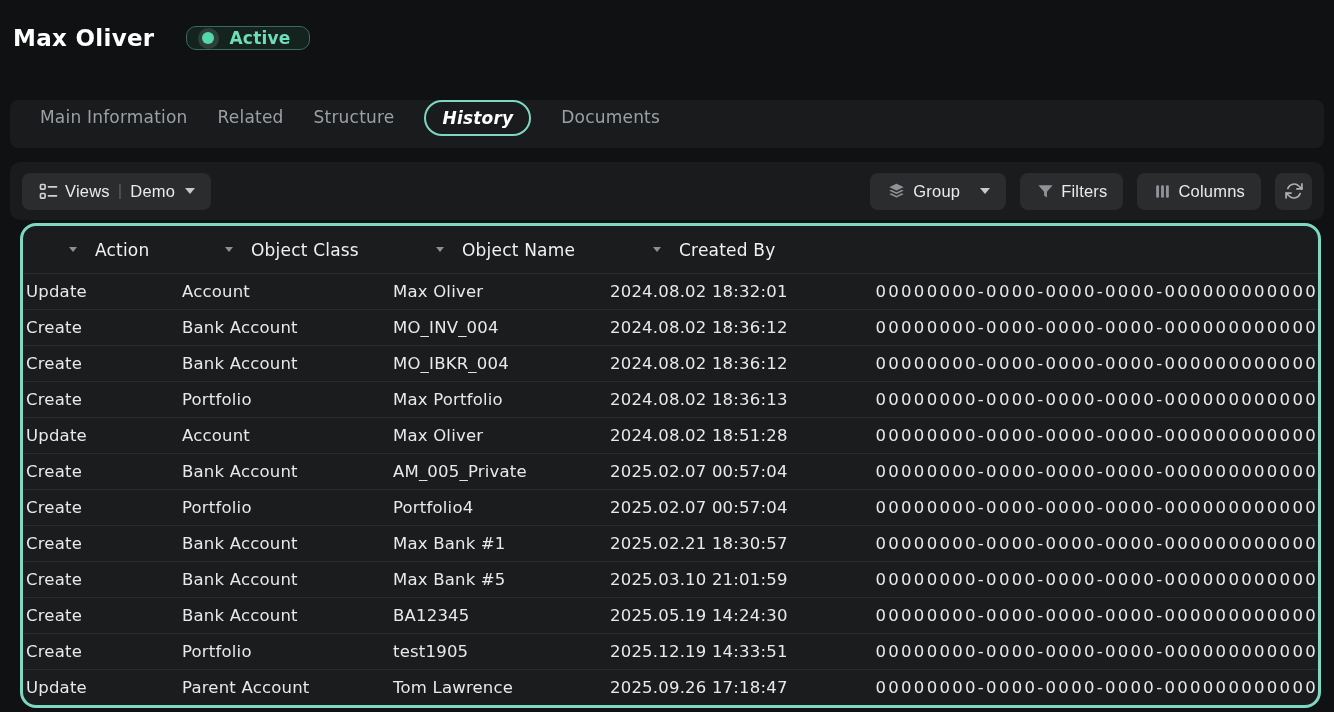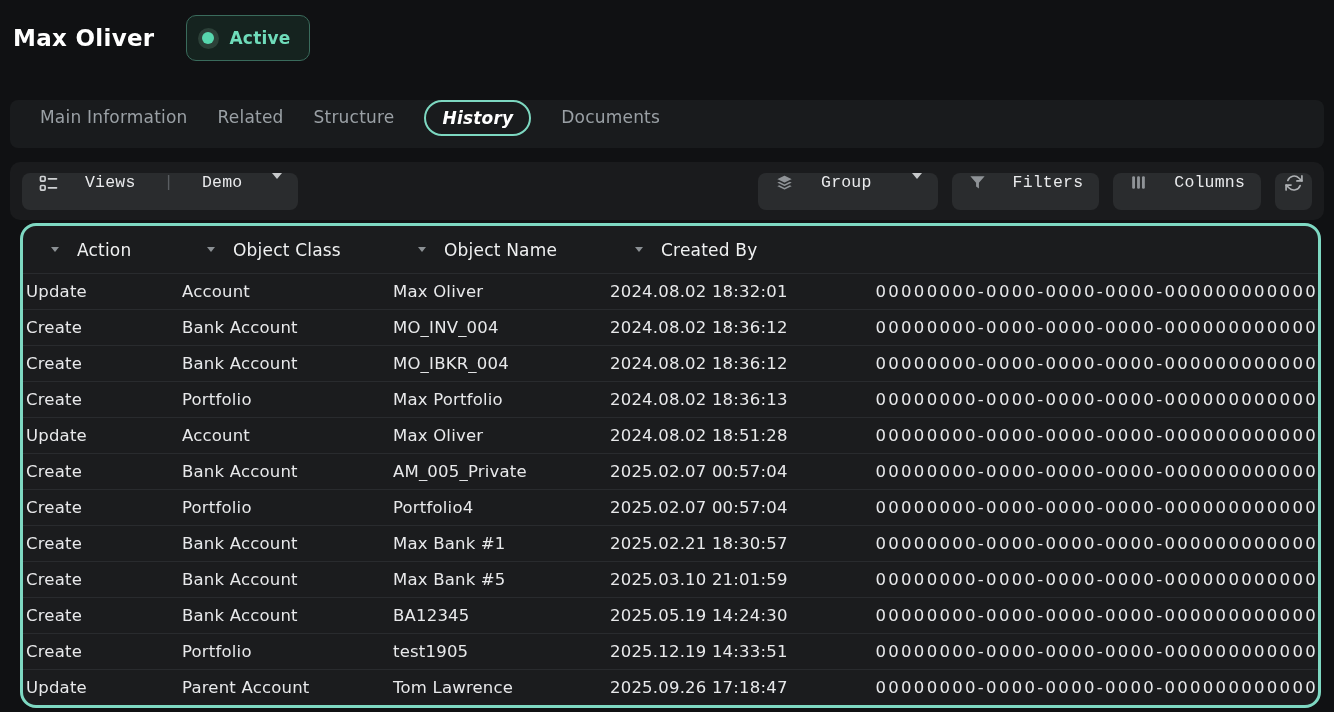--- a/index.html
+++ b/index.html
@@ -9,21 +9,21 @@
     font-family:"DejaVu Sans","Liberation Sans",sans-serif;
     color:#e9eaec;
     letter-spacing:.2px;
   }
 
   
   .title-row { display:flex; align-items:center; padding:16px 0 0 13px; height:60px; }
   .page-title { font-size:23px; font-weight:bold; color:#ffffff; letter-spacing:.3px; }
   .status-badge {
     margin-left:31px; display:inline-flex; align-items:center; gap:11px;
-    height:46px; padding:0 18px 0 11px; border:1.5px solid #3a6b5c; border-radius:10px;
+    height:24px; padding:0 18px 0 11px; border:1.5px solid #3a6b5c; border-radius:10px;
     background:#15231f; color:#6fdcba; font-weight:bold; font-size:17px;
   }
   .dot-outer { width:21px; height:21px; border-radius:50%; background:#2c4038; display:flex; align-items:center; justify-content:center; }
   .dot-inner { width:12px; height:12px; border-radius:50%; background:#57d7ae; }
 
   
   .tab-bar {
     margin:40px 10px 0; height:48px; background:#191b1d; border-radius:8px;
     display:flex; align-items:flex-start; padding:0 30px; gap:30px;
   }
@@ -34,22 +34,22 @@
   }
 
   
   .toolbar {
     margin:14px 10px 0; height:58px; background:#1a1b1d; border-radius:10px;
     display:flex; align-items:center; justify-content:space-between; padding:0 12px;
   }
   .toolbar-right { display:flex; align-items:center; gap:14px; }
   .btn {
     background:#2a2c2e; border:none; border-radius:8px; height:37px;
-    display:inline-flex; gap:26px; padding:0 16px;
-    color:#e9eaec; font-size:16.5px; font-family:Liberation Mono, monospace; letter-spacing:.2px; cursor:pointer;
+    display:inline-flex; align-items:center; gap:6px; padding:0 16px;
+    color:#e9eaec; font-size:16.5px; font-family:Liberation Sans, sans-serif; letter-spacing:.2px; cursor:pointer;
   }
   .btn svg { flex:0 0 auto; }
   .btn .sep { color:#5a5e62; margin:0 2px; font-size:17px; }
   .btn.icon-only { width:37px; padding:0; justify-content:center; }
   .caret {
     width:0; height:0; display:inline-block;
     border-left:5.5px solid transparent; border-right:5.5px solid transparent;
     border-top:6.5px solid #c7c9cb; margin-left:4px;
   }
   .caret.sm {
@@ -60,21 +60,21 @@
   
   .history-table {
     margin:3px 0 0 20px; width:1301px;
     border:3px solid #7ed8c2; border-radius:16px;
     background:#1b1c1e; overflow:hidden;
   }
   .thead-row, .tr {
     display:grid; grid-template-columns:156px 211px 217px 245px 1fr;
     align-items:center;
   }
-  .thead-row { height:47px; }
+  .thead-row { height:47px;margin-left:18px; }
   .th {
     display:flex; align-items:center; padding-left:28px; gap:18px;
     color:#f0f1f2; font-size:17px; cursor:pointer; white-space:nowrap; overflow:hidden;
   }
   .tr { height:36px; border-top:1px solid #292b2e; }
   .td {
     padding-left:3px; font-size:16.5px; color:#e8e9eb;
     white-space:nowrap; overflow:hidden; min-width:0;
   }
   .td-created-by { letter-spacing:2.3px;text-align:right; }

